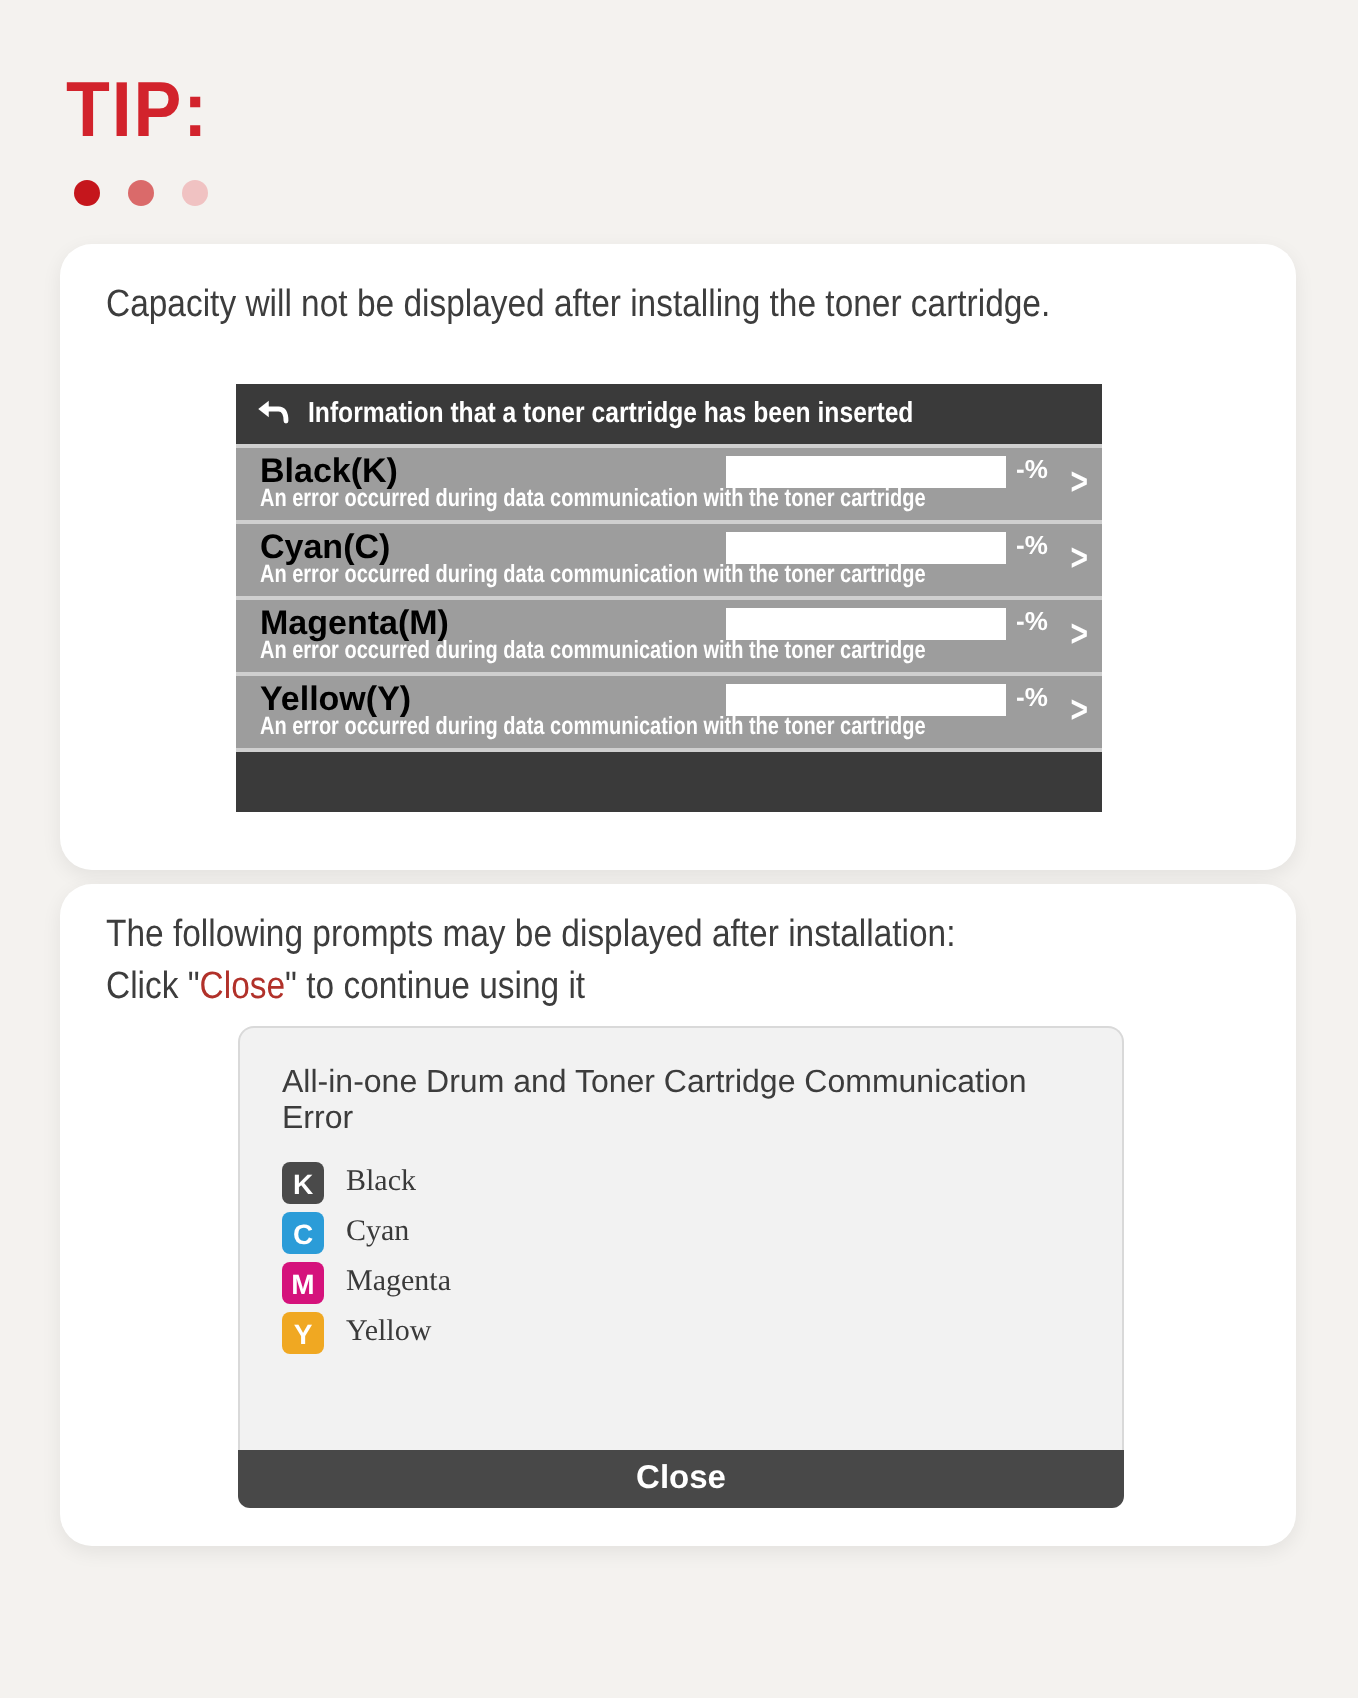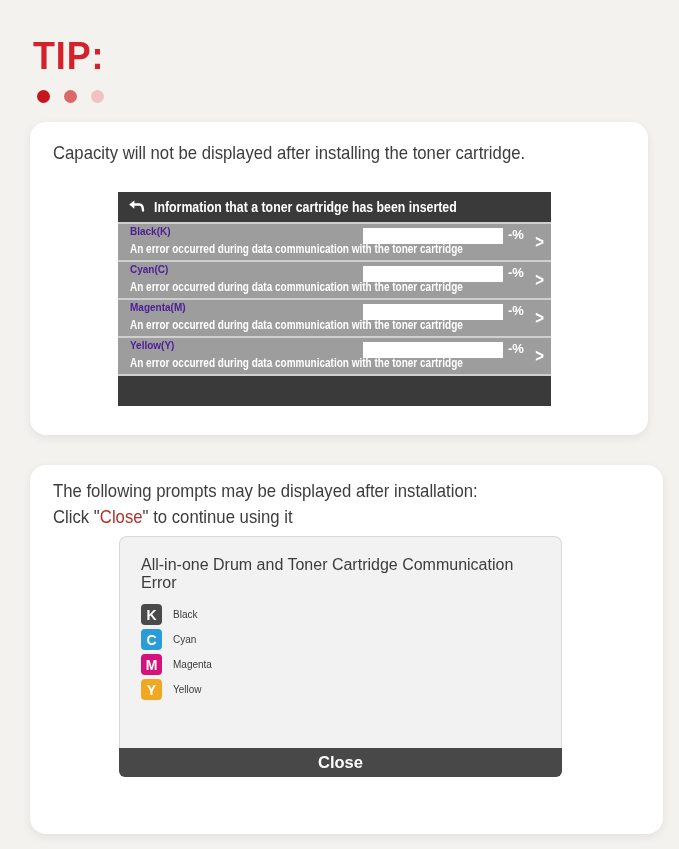--- a/index.html
+++ b/index.html
@@ -19,41 +19,41 @@
   }
   .tip-dots{left:37px;top:90px;display:flex;gap:14px;}
   .tip-dot{width:13px;height:13px;border-radius:50%;}
 
   
   .card{
     left:30px;width:618px;background:#ffffff;border-radius:16px;
     box-shadow:0 3px 10px rgba(0,0,0,0.07);
   }
   .card1{top:122px;height:313px;}
-  .card2{top:465px;height:369px;padding-left:15px;}
+  .card2{top:442px;height:331px;}
   .card-heading{
     position:absolute;left:23px;top:20px;
     font-size:19px;color:#3d3d3d;white-space:nowrap;
     transform:scaleX(0.88);transform-origin:left top;
   }
   .card2 .card-heading{top:13px;line-height:26px;}
   .hl-red{font-weight:400;}
 
   
   .printer{left:88px;top:70px;width:433px;}
   .printer-header,.printer-footer{height:30px;background:#3a3a3a;}
   .printer-header{display:flex;align-items:center;padding:0 10px;box-sizing:border-box;}
   .printer-title{
     color:#ffffff;font-weight:700;font-size:14.5px;white-space:nowrap;
     transform:scaleX(0.85);transform-origin:left center;margin-left:8px;
   }
   .printer-rows{background:#cfcfcf;padding:2px 0;}
   .p-row{height:36px;background:#9d9d9d;position:relative;margin-bottom:2px;cursor:pointer;}
   .p-row:last-child{margin-bottom:0;text-align:right;}
-  .p-name{position:absolute;left:12px;top:2px;color:#4c1d95;font-weight:700;font-size:10px;}
+  .p-name{position:absolute;left:12px;top:2px;color:#000000;font-weight:700;font-size:17px;}
   .p-msg{
     position:absolute;left:12px;top:18px;color:#fff;font-weight:700;font-size:12.5px;
     white-space:nowrap;transform:scaleX(0.80);transform-origin:left top;
   }
   .p-bar{position:absolute;left:245px;top:4px;width:140px;height:16px;background:#ffffff;}
   .p-val{position:absolute;left:390px;top:3px;color:#fff;font-weight:700;font-size:13px;}
   .p-chev{
     position:absolute;right:7px;top:50%;transform:translateY(-54%) scaleY(1.25);
     color:#fff;font-weight:700;font-size:15px;
   }
@@ -65,21 +65,21 @@
     border:1px solid #d9d9d9;border-bottom:none;border-radius:8px 8px 0 0;
     padding:19px 21px 0 21px;
   }
   .dlg-title{font-size:16px;color:#3c3c3c;margin-bottom:12px;}
   .dlg-text{font-size:13.5px;line-height:23px;color:#3c3c3c;width:398px;margin-bottom:12px;}
   .swatch-row{display:flex;align-items:center;height:21px;margin-bottom:4px;}
   .swatch{
     width:21px;height:21px;border-radius:4px;color:#ffffff;
     font-weight:700;font-size:14px;display:flex;align-items:center;justify-content:center;
   }
-  .swatch-label{margin-left:11px;font-size:10px;color:#3a3a3a;}
+  .swatch-label{margin-left:11px;font-size:15px;color:#3a3a3a;font-family:Liberation Serif, serif;}
   .dialog-close{
     height:29px;background:#484848;border-radius:0 0 6px 6px;cursor:pointer;
     color:#ffffff;font-weight:700;font-size:16.5px;text-align:center;line-height:29px;
   }
 </style>
 </head>
 <body>
 
 <div class="abs tip-label" style="color: rgb(210, 35, 44);">TIP:</div>
 <div class="abs tip-dots">

